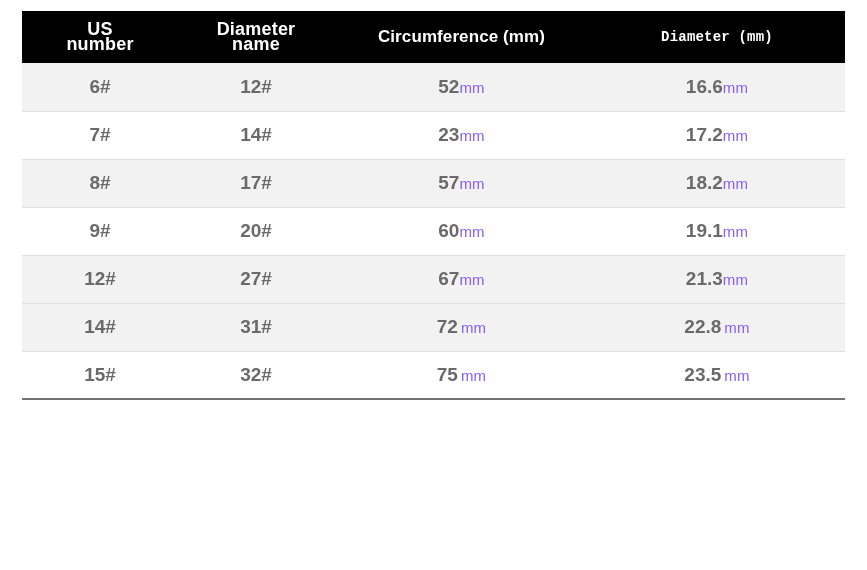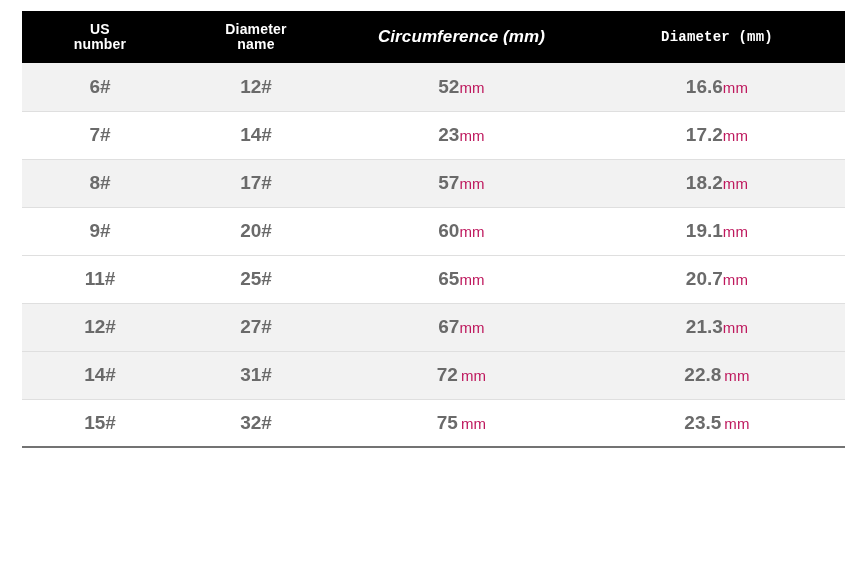--- a/index.html
+++ b/index.html
@@ -35,54 +35,53 @@
     background: #000000;
     color: #ffffff;
     height: 52px;
     vertical-align: middle;
     text-align: center;
     font-weight: bold;
     padding: 0;
     border: none;
   }
   th.small-head {
-    font-size: 14px;
+    font-size: 18px;
     line-height: 15px;
     letter-spacing: 0.2px;
   }
   th.mid-head {
     font-size: 14px;
     letter-spacing: 0.2px;
     font-family: Liberation Mono, monospace;
   }
   th.big-head {
     font-size: 17px;
     letter-spacing: 0.1px;
-    font-style: italic;
   }
   th .l1 { display: block; }
   th .l2 { display: block; }
 
   tbody td {
     height: 48px;
     text-align: center;
     vertical-align: middle;
     color: #6a6a6a;
     font-weight: bold;
     font-size: 19px;
     padding: 0;
     border-bottom: 1px solid #dfdfdf;
     white-space: nowrap;
   }
   tbody tr.odd td { background: #f2f2f2; }
   tbody tr.even td { background: #ffffff; }
   tbody tr:last-child td { border-bottom: 2px solid #737373; }
 
   td .num { font-size: 19px; font-weight: bold; color: #6a6a6a; }
-  td .unit { font-size: 15px; font-weight: normal; color: #be185d; letter-spacing: 0.2px; }
+  td .unit { font-size: 15px; font-weight: normal; color: #8b5cf6; letter-spacing: 0.2px; }
   td .unit.sp { margin-left: 3px; }
 </style>
 </head>
 <body>
 
 <div id="page">
   <table class="size-table">
     <colgroup>
       <col class="c0">
         <col class="c1">
@@ -125,26 +124,20 @@
           <td><span class="num">17#</span></td>
           <td><span class="num">57</span><span class="unit">mm</span></td>
           <td><span class="num">18.2</span><span class="unit">mm</span></td>
         </tr>
         <tr class="even">
           <td><span class="num">9#</span></td>
           <td><span class="num">20#</span></td>
           <td><span class="num">60</span><span class="unit">mm</span></td>
           <td><span class="num">19.1</span><span class="unit">mm</span></td>
         </tr>
-        <tr class="even">
-          <td><span class="num">11#</span></td>
-          <td><span class="num">25#</span></td>
-          <td><span class="num">65</span><span class="unit">mm</span></td>
-          <td><span class="num">20.7</span><span class="unit">mm</span></td>
-        </tr>
         <tr class="odd">
           <td><span class="num">12#</span></td>
           <td><span class="num">27#</span></td>
           <td><span class="num">67</span><span class="unit">mm</span></td>
           <td><span class="num">21.3</span><span class="unit">mm</span></td>
         </tr>
         <tr class="odd">
           <td><span class="num">14#</span></td>
           <td><span class="num">31#</span></td>
           <td><span class="num">72</span><span class="unit sp">mm</span></td>

